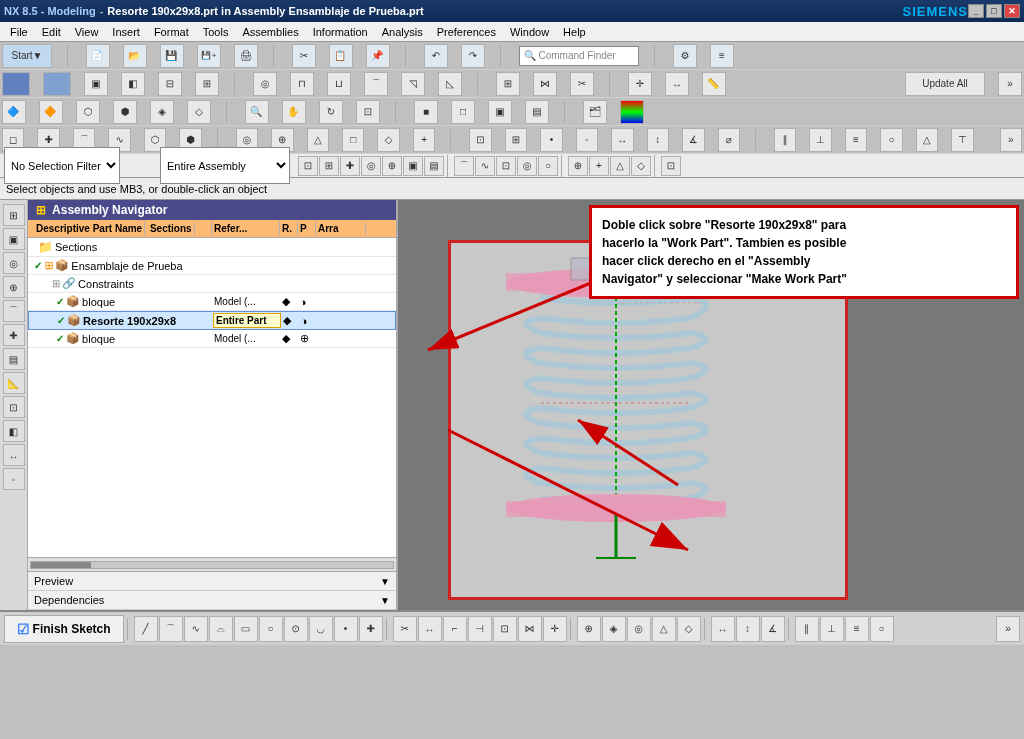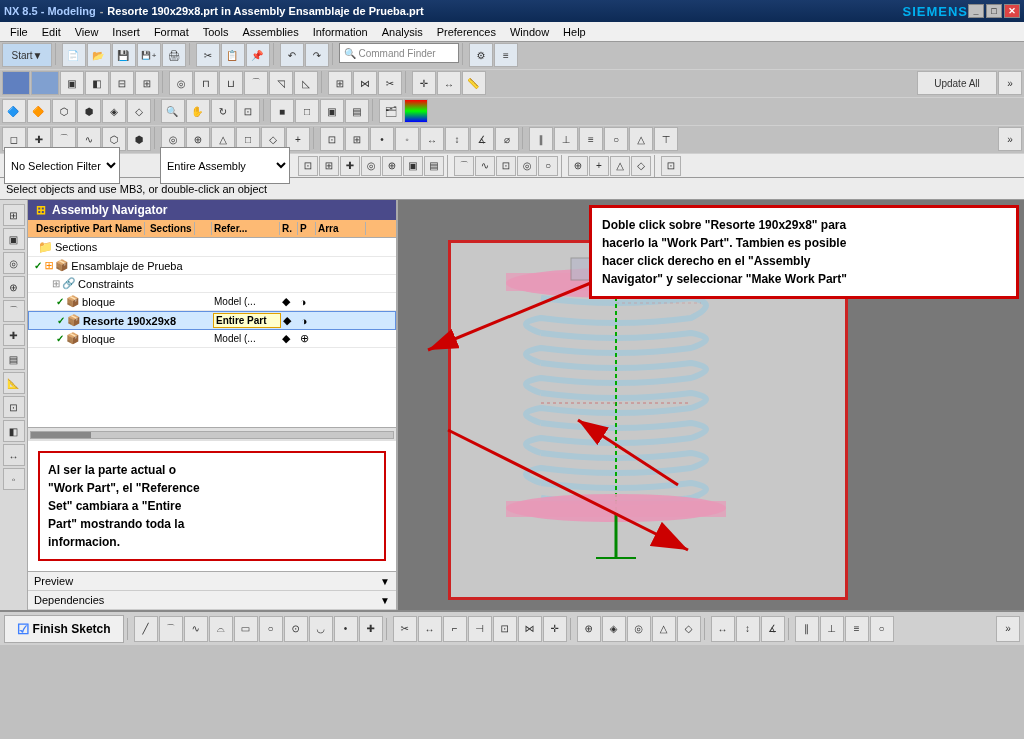--- a/index.html
+++ b/index.html
@@ -35,24 +35,25 @@
       gap: 2px;
     }
     .menu-item {
       padding: 2px 6px;
       font-size: 11px;
       cursor: pointer;
       color: #000;
     }
     .toolbar-row {
       display: flex;
+      align-items: center;
       height: 28px;
       padding: 1px 2px;
       border-bottom: 1px solid #d0d0d0;
-      gap: 1px;
+      gap: 13px;
     }
     .tb-btn {
       width: 24px; height: 24px;
       background: #e8e8e8;
       border: 1px solid #b0b0b0;
       display: flex; align-items: center; justify-content: center;
       cursor: pointer; font-size: 10px; color: #333;
     }
     .tb-separator { width: 4px; height: 22px; border-left: 1px solid #aaa; margin: 0 2px; }
 
@@ -538,27 +539,20 @@
       </div>
 
     </div>
 
     <div id="nav-scrollbar">
       <div class="scrollbar-track">
         <div class="scrollbar-thumb"></div>
       </div>
     </div>
 
-    <div style="position:relative; margin:10px; border:2px solid #cc0000; background:white; padding:8px; font-size:12px; font-weight:bold; line-height:1.5;">
-      <span style="white-space:pre-line;">Al ser la parte actual o
-"Work Part", el "Reference
-Set" cambiara a "Entire
-Part" mostrando toda la
-informacion.</span>
-    </div>
 
     <div id="nav-dropdowns">
       <div class="dropdown-row">
         <span>Preview</span>
         <span class="dropdown-arrow">▼</span>
       </div>
       <div class="dropdown-row">
         <span>Dependencies</span>
         <span class="dropdown-arrow">▼</span>
       </div>

